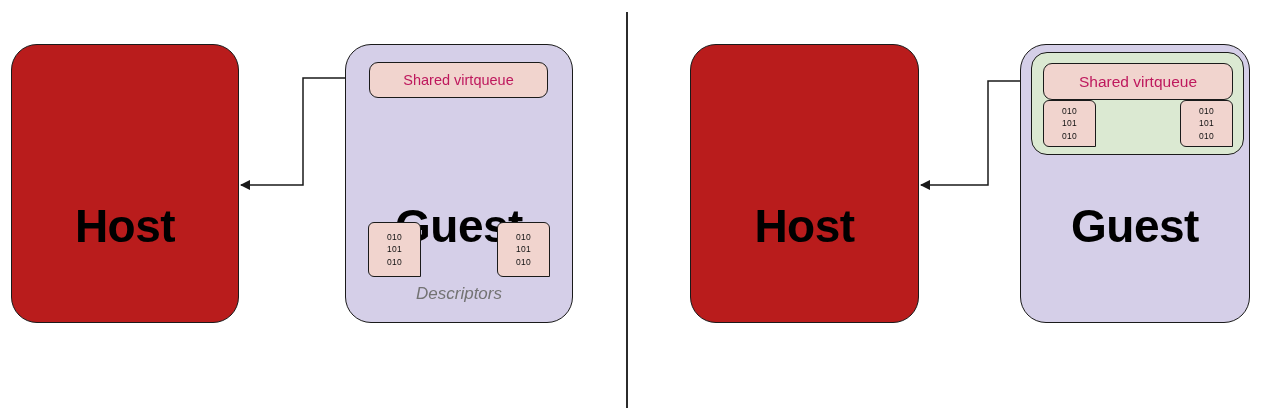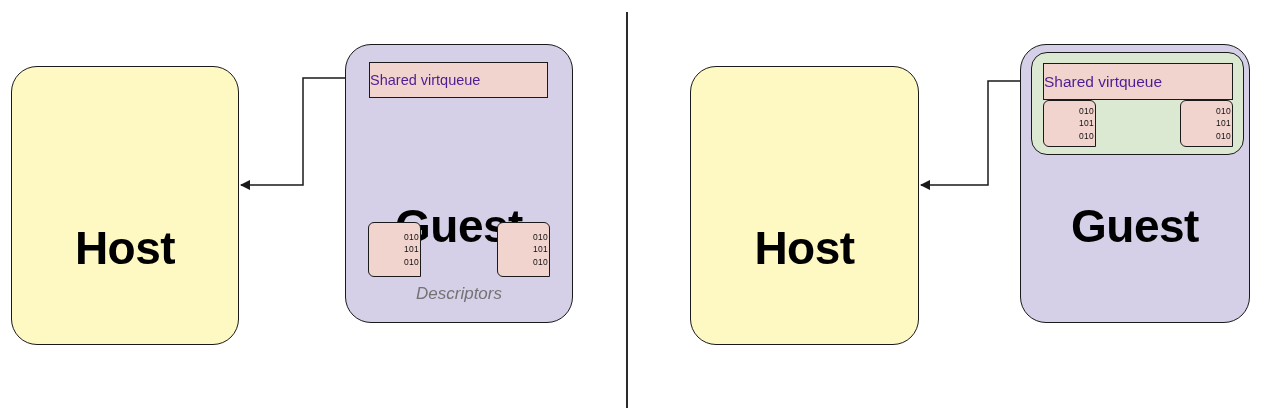--- a/index.html
+++ b/index.html
@@ -27,21 +27,21 @@
   .divider {
     background: #2b2b2b;
     width: 2px;
   }
 
   
   .machine {
     border: 1.6px solid #1a1a1a;
     border-radius: 26px;
   }
-  .machine.host   { background: #fef9c3; margin-top: 22px; }
+  .machine.host   { background: #b91c1c; }
   .machine.guest  { background: #d5cfe8; }
 
   .machine-label {
     position: absolute;
     left: 0;
     width: 100%;
     text-align: center;
     font-size: 46px;
     font-weight: bold;
     letter-spacing: -0.5px;
@@ -53,44 +53,45 @@
   .shared-window {
     background: #dbe9d2;
     border: 1.6px solid #1a1a1a;
     border-radius: 16px;
   }
 
   
   .virtqueue {
     background: #f1d4ce;
     border: 1.6px solid #1a1a1a;
-    border-radius: 0;
+    border-radius: 9px;
     display: flex;
     align-items: center;
+    justify-content: center;
     font-size: 14.5px;
-    color: #4c1d95;
+    color: #be185d;
     white-space: nowrap;
   }
   .virtqueue.big { font-size: 15.5px; }
 
   
   .descriptor {
     background: #f1d4ce;
     border: 1.6px solid #1a1a1a;
     border-radius: 6px 6px 0 6px;
     display: flex;
     flex-direction: column;
     align-items: center;
     justify-content: center;
     font-size: 8.5px;
     line-height: 1.45;
     letter-spacing: 0.3px;
     color: #111111;
   }
-  .descriptor .bits { display: block; padding-left: 34px; }
+  .descriptor .bits { display: block; }
 
   
   .descriptors-caption {
     position: absolute;
     text-align: center;
     font-style: italic;
     font-size: 17px;
     color: #737373;
     white-space: nowrap;
   }

